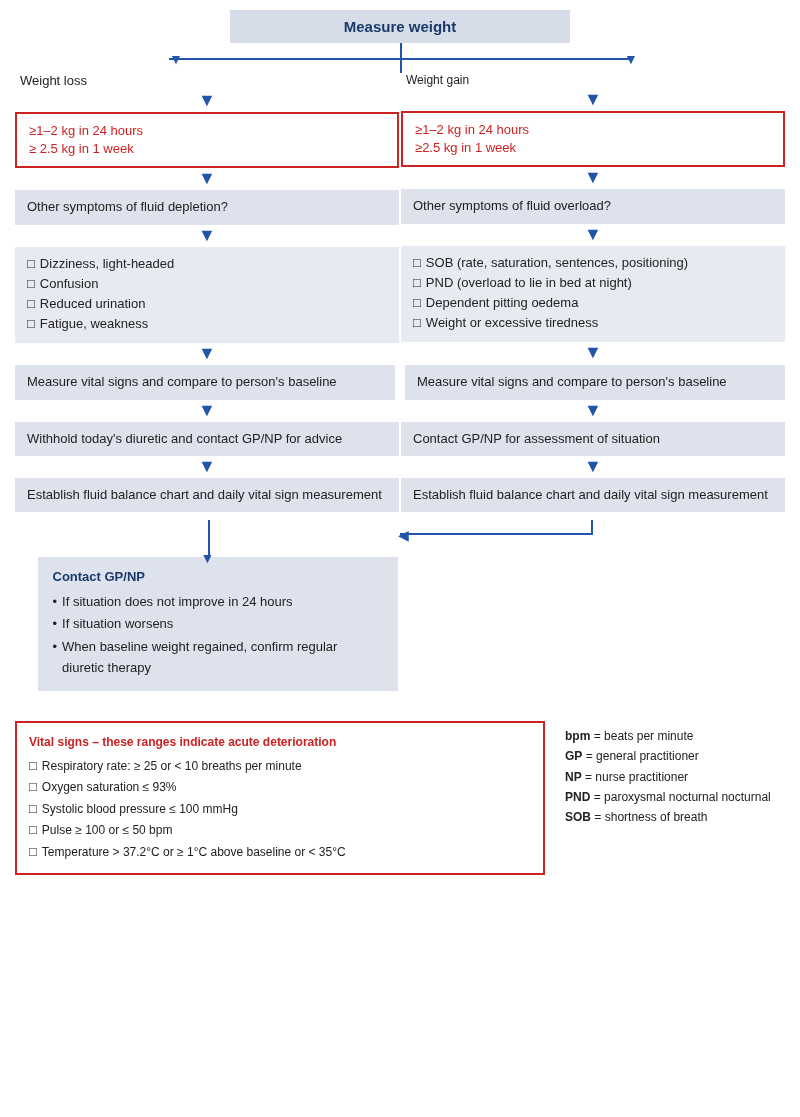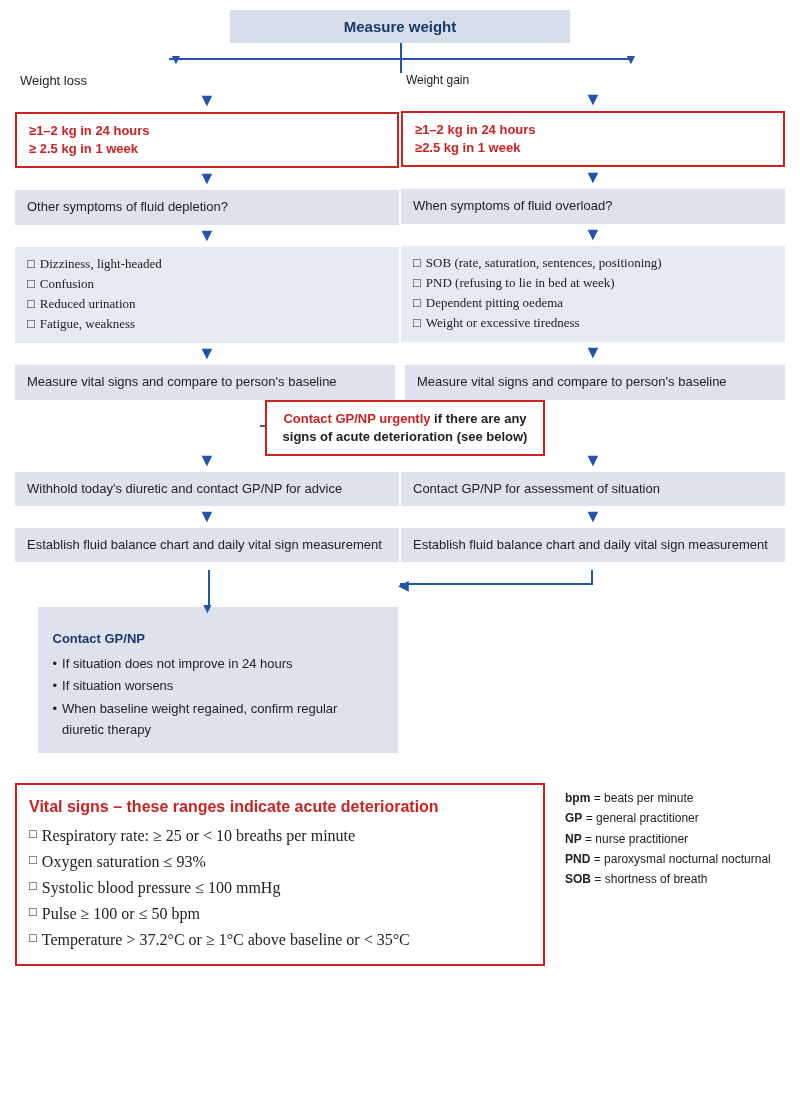--- a/index.html
+++ b/index.html
@@ -61,21 +61,21 @@
       line-height: 1.4;
     }
 
     
     .box-red {
       border: 2px solid #cc2222;
       padding: 8px 12px;
       width: 100%;
       font-size: 13px;
       line-height: 1.4;
-      font-weight: bold;
+      font-weight: normal;
       color: #cc2222;
     }
 
     
     .box-red-center {
       border: 2px solid #cc2222;
       padding: 8px 15px;
       width: 280px;
       font-size: 13px;
       line-height: 1.4;
@@ -92,37 +92,36 @@
       display: flex;
       gap: 20px;
       margin-top: 15px;
       padding-top: 10px;
     }
 
     .vital-signs-box {
       border: 2px solid #cc2222;
       padding: 10px 12px;
       flex: 1;
-      font-size: 16px;
+      font-size: 12px;
       line-height: 1.5;
     }
 
     .abbrev-box {
       flex: 0 0 220px;
       font-size: 12px;
       line-height: 1.7;
       padding-top: 5px;
     }
 
     .checkbox-item {
       display: flex;
-      align-items: flex-start;
+      align-items: center;
       gap: 5px;
       margin-bottom: 2px;
-      font-family: Liberation Serif, serif;
     }
 
     .checkbox-item::before {
       content: '□';
       font-size: 13px;
       flex-shrink: 0;
     }
 
     .bullet-item {
       display: flex;
@@ -211,30 +210,30 @@
       </div>
       <div class="col-arrow" style="color:#2255aa;">▼</div>
 
       <div class="box-red">
         <div>≥1–2 kg in 24 hours</div>
         <div>≥2.5 kg in 1 week</div>
       </div>
       <div class="col-arrow" style="color:#2255aa;">▼</div>
 
       <div class="box-gray">
-        <span>When symptoms of fluid overload?</span>
+        <span>Other symptoms of fluid overload?</span>
       </div>
       <div class="col-arrow" style="color:#2255aa;">▼</div>
 
       <div class="box-gray-light">
         <div class="checkbox-item">
             <span>SOB (rate, saturation, sentences, positioning)</span>
           </div>
         <div class="checkbox-item">
-            <span>PND (refusing to lie in bed at week)</span>
+            <span>PND (overload to lie in bed at night)</span>
           </div>
         <div class="checkbox-item">
             <span>Dependent pitting oedema</span>
           </div>
         <div class="checkbox-item">
             <span>Weight or excessive tiredness</span>
           </div>
       </div>
       <div class="col-arrow" style="color:#2255aa;">▼</div>
     </div>
@@ -246,32 +245,20 @@
         <span>Measure vital signs and compare to person's baseline</span>
       </div>
     </div>
     <div style="flex:1; display:flex; flex-direction:column; align-items:center;">
       <div class="box-gray">
         <span>Measure vital signs and compare to person's baseline</span>
       </div>
     </div>
   </div>
 
-  <div style="width:100%; position:relative; height:50px;">
-
-    <div style="position:absolute; left:calc(50% - 140px); top:25px; width:130px; border-top:2px dashed #555;"></div>
-
-    <div style="position:absolute; right:calc(50% - 140px); top:25px; width:130px; border-top:2px dashed #555;"></div>
-
-    <div style="position:absolute; left:50%; top:0; transform:translateX(-50%); width:270px;">
-      <div class="box-red-center">
-        <span class="red-text">Contact GP/NP urgently</span><span class="bold"> if there are any signs of acute deterioration (see below)</span>
-      </div>
-    </div>
-  </div>
 
   <div class="two-col" style="margin-top:0;">
     <div class="col-left">
       <div class="col-arrow" style="color:#2255aa;">▼</div>
     </div>
     <div class="col-right">
       <div class="col-arrow" style="color:#2255aa;">▼</div>
     </div>
   </div>
 
@@ -322,21 +309,21 @@
 
       <div style="position:absolute; left:50%; top:7px; color:#2255aa; font-size:14px; transform:translateX(-2px);">◀</div>
     </div>
 
     <div style="width:100%; height:12px; position:relative;">
       <div style="position:absolute; left:25%; top:0; height:100%; border-left:2px solid #2255aa;"></div>
       <div style="position:absolute; left:calc(25% - 7px); top:5px; color:#2255aa; font-size:14px;">▼</div>
     </div>
 
     <div class="contact-gp-box" style="margin-left:0; align-self:flex-start; margin-left: 10px; width: 360px; margin-left: calc(25% - 170px);">
-      <div style="font-weight:bold; color:#1a3a6b; margin-bottom:4px;margin-top:12px;">Contact GP/NP</div>
+      <div style="font-weight:bold; color:#1a3a6b; margin-bottom:4px;">Contact GP/NP</div>
       <div class="bullet-item">
           <span>If situation does not improve in 24 hours</span>
         </div>
       <div class="bullet-item">
           <span>If situation worsens</span>
         </div>
       <div class="bullet-item">
           <span>When baseline weight regained, confirm regular diuretic therapy</span>
         </div>
     </div>

